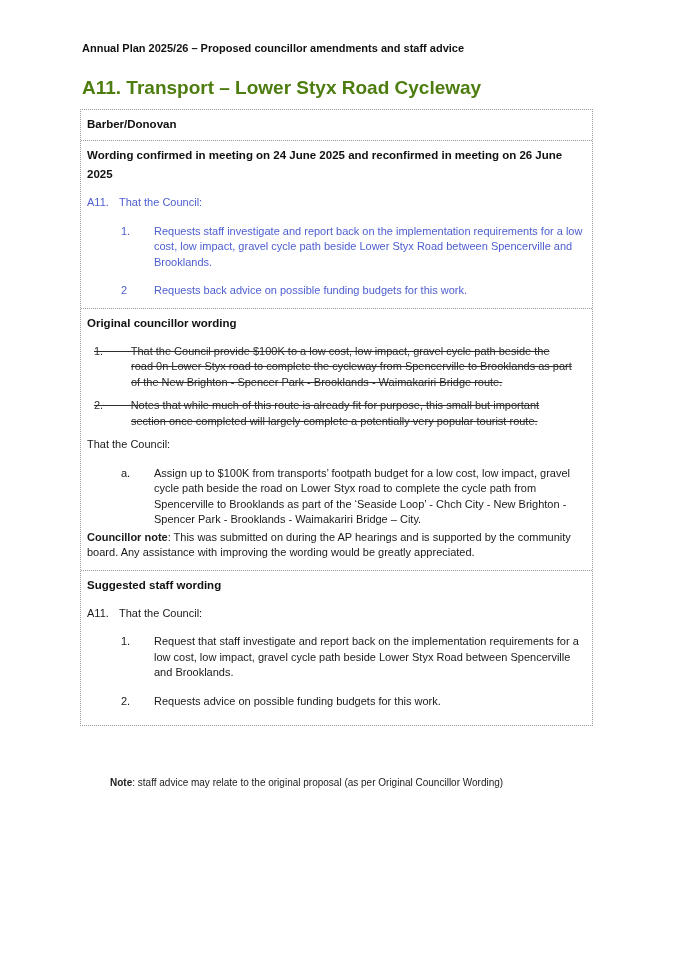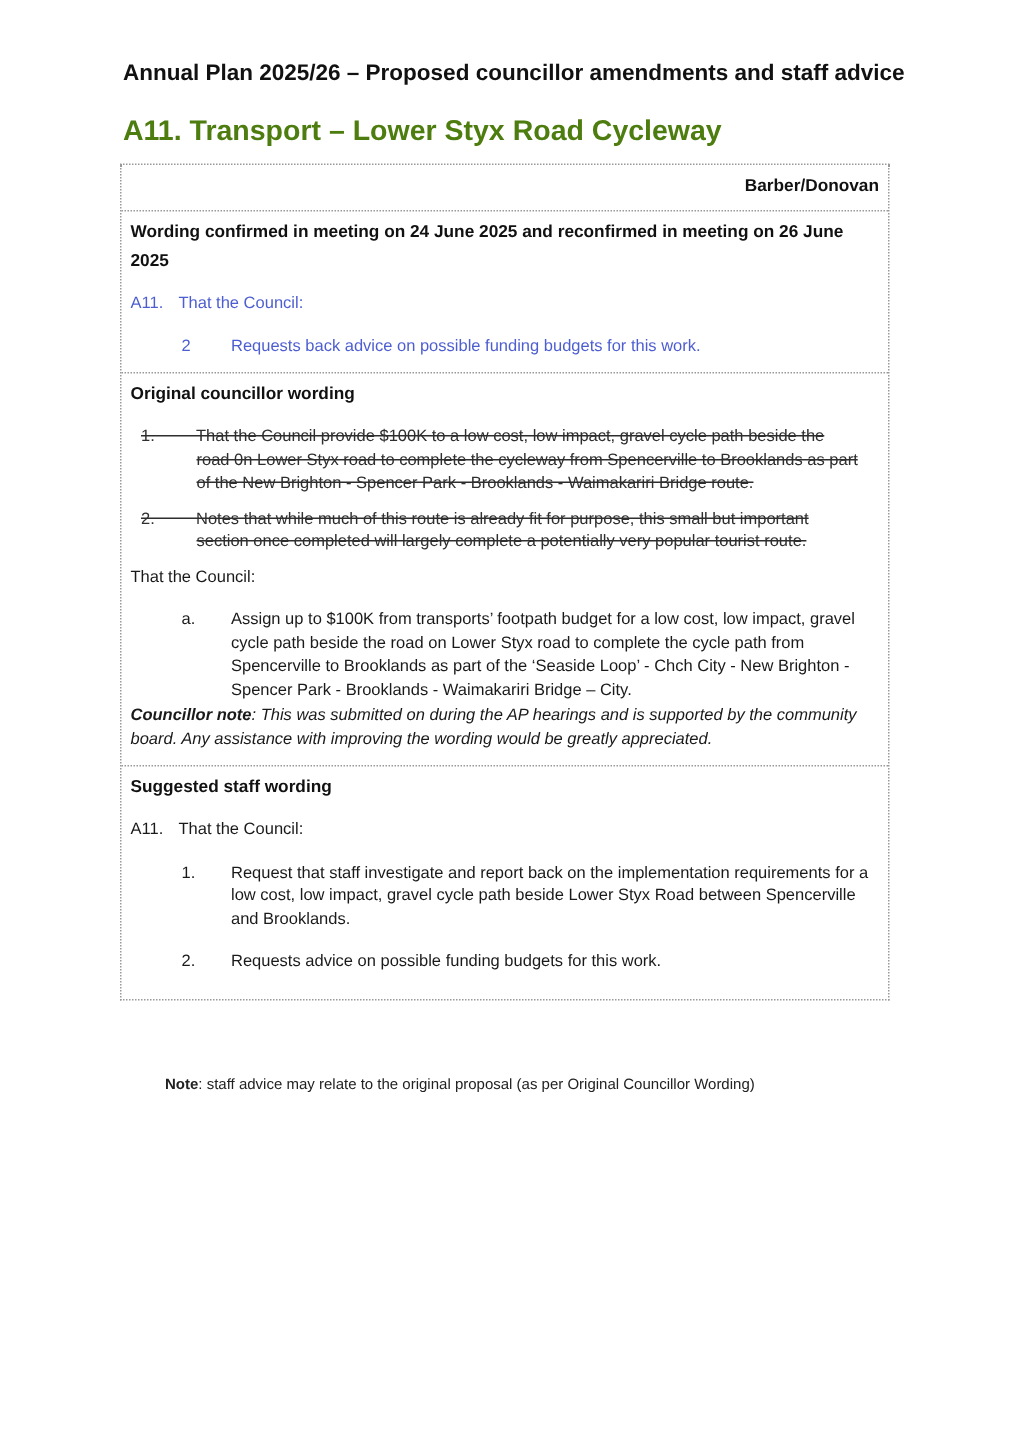--- a/index.html
+++ b/index.html
@@ -6,44 +6,44 @@
   body {
     width:675px; height:955px;
     background:#ffffff;
     font-family:"Liberation Sans", sans-serif;
     color:#1a1a1a;
     position:relative;
     overflow:hidden;
   }
   .doc-header {
     margin:42px 0 0 82px;
-    font-size:15px; font-weight:bold; line-height:13px;
+    font-size:11px; font-weight:bold; line-height:13px;
     color:#111111;
   }
   .doc-title {
     margin:23px 0 10px 82px;
     font-size:19px; font-weight:bold; line-height:20px;
     color:#4d7c0f;
   }
   .amend-table {
     margin:11px 0 0 80px;
     width:513px;
     box-sizing:border-box;
     border:1px dotted #999999;
     font-size:11px; line-height:15.5px;
   }
   .row { border-bottom:1px dotted #999999; padding:5px 8px 9px 6px; }
   .row:last-child { border-bottom:none; }
   .row-proposer { padding:5px 6px 6px 6px; }
   .row-heading { font-weight:bold; font-size:11.5px; line-height:19px; margin:0 0 11px 0; color:#111111; }
-  .row-proposer .row-heading { margin:0;text-align:right; }
+  .row-proposer .row-heading { margin:0; }
   .row-suggested { padding-bottom:16px; }
 
   .para { margin:0 0 13px 0; }
-  .para:last-child { margin-bottom:0;font-style:italic; }
+  .para:last-child { margin-bottom:0; }
 
   .intro-line { padding-left:32px; text-indent:-32px; margin:0 0 13px 0; }
   .intro-line .marker { display:inline-block; width:32px; text-indent:0; }
 
   .list { margin:0; }
   .list-item { padding-left:67px; text-indent:-33px; margin:0 0 13px 0; }
   .list-item:last-child { margin-bottom:0; }
   .list-item .marker { display:inline-block; width:33px; text-indent:0; }
 
   .struck-list { margin:0 12px 5px 0; }
@@ -71,20 +71,21 @@
   <div class="row row-proposer">
     <div class="row-heading">Barber/Donovan</div>
   </div>
 
   <div class="row">
     <div class="row-heading">Wording confirmed in meeting on 24 June 2025 and reconfirmed in meeting on 26 June 2025</div>
     <div class="intro-line blue">
       <span class="marker">A11.</span><span>That the Council:</span>
     </div>
     <div class="list blue">
+        <div class="list-item"><span class="marker">1.</span><span>Requests staff investigate and report back on the implementation requirements for a low cost, low impact, gravel cycle path beside Lower Styx Road between Spencerville and Brooklands.</span></div>
         <div class="list-item"><span class="marker">2</span><span>Requests back advice on possible funding budgets for this work.</span></div>
       </div>
   </div>
 
   <div class="row">
     <div class="row-heading">Original councillor wording</div>
     <div class="struck-list">
         <div class="struck-item">1.&nbsp;&nbsp;&nbsp;&nbsp;&nbsp;&nbsp;&nbsp;&nbsp;&nbsp;That the Council provide $100K to a low cost, low impact, gravel cycle path beside the road 0n Lower Styx road to complete the cycleway from Spencerville to Brooklands as part of the New Brighton - Spencer Park - Brooklands - Waimakariri Bridge route.</div>
         <div class="struck-item">2.&nbsp;&nbsp;&nbsp;&nbsp;&nbsp;&nbsp;&nbsp;&nbsp;&nbsp;Notes that while much of this route is already fit for purpose, this small but important section once completed will largely complete a potentially very popular tourist route.</div>
       </div>

